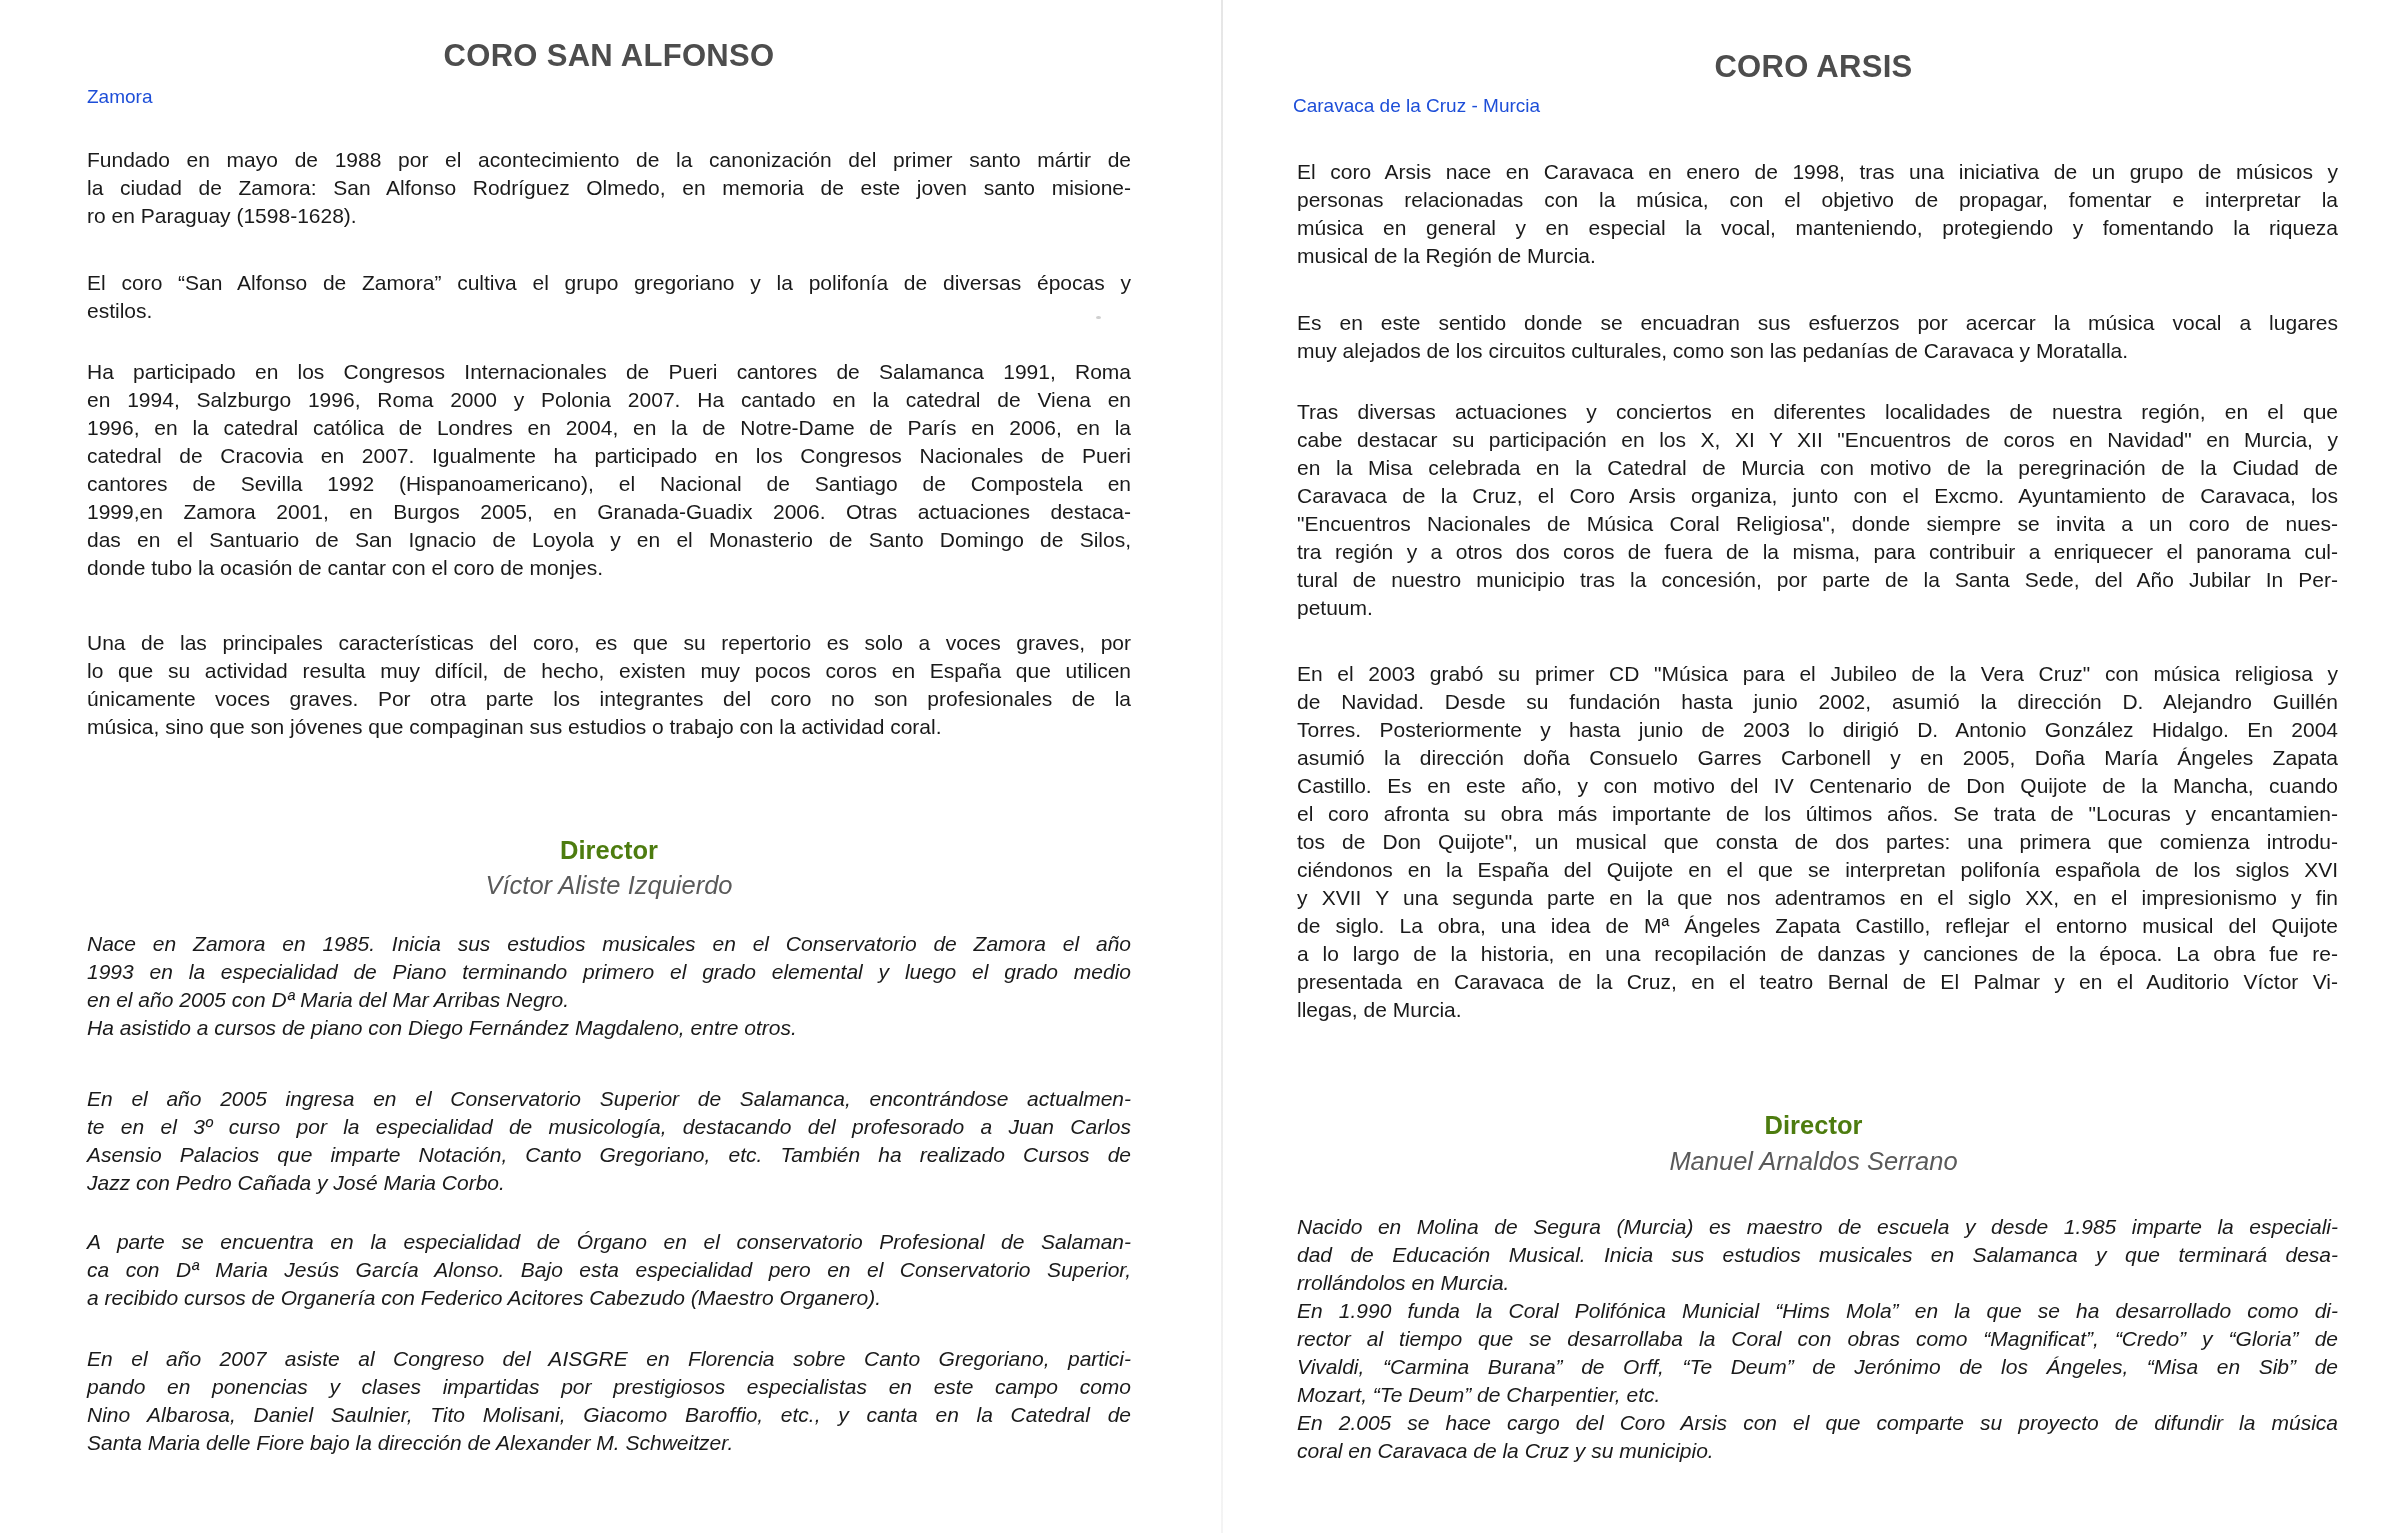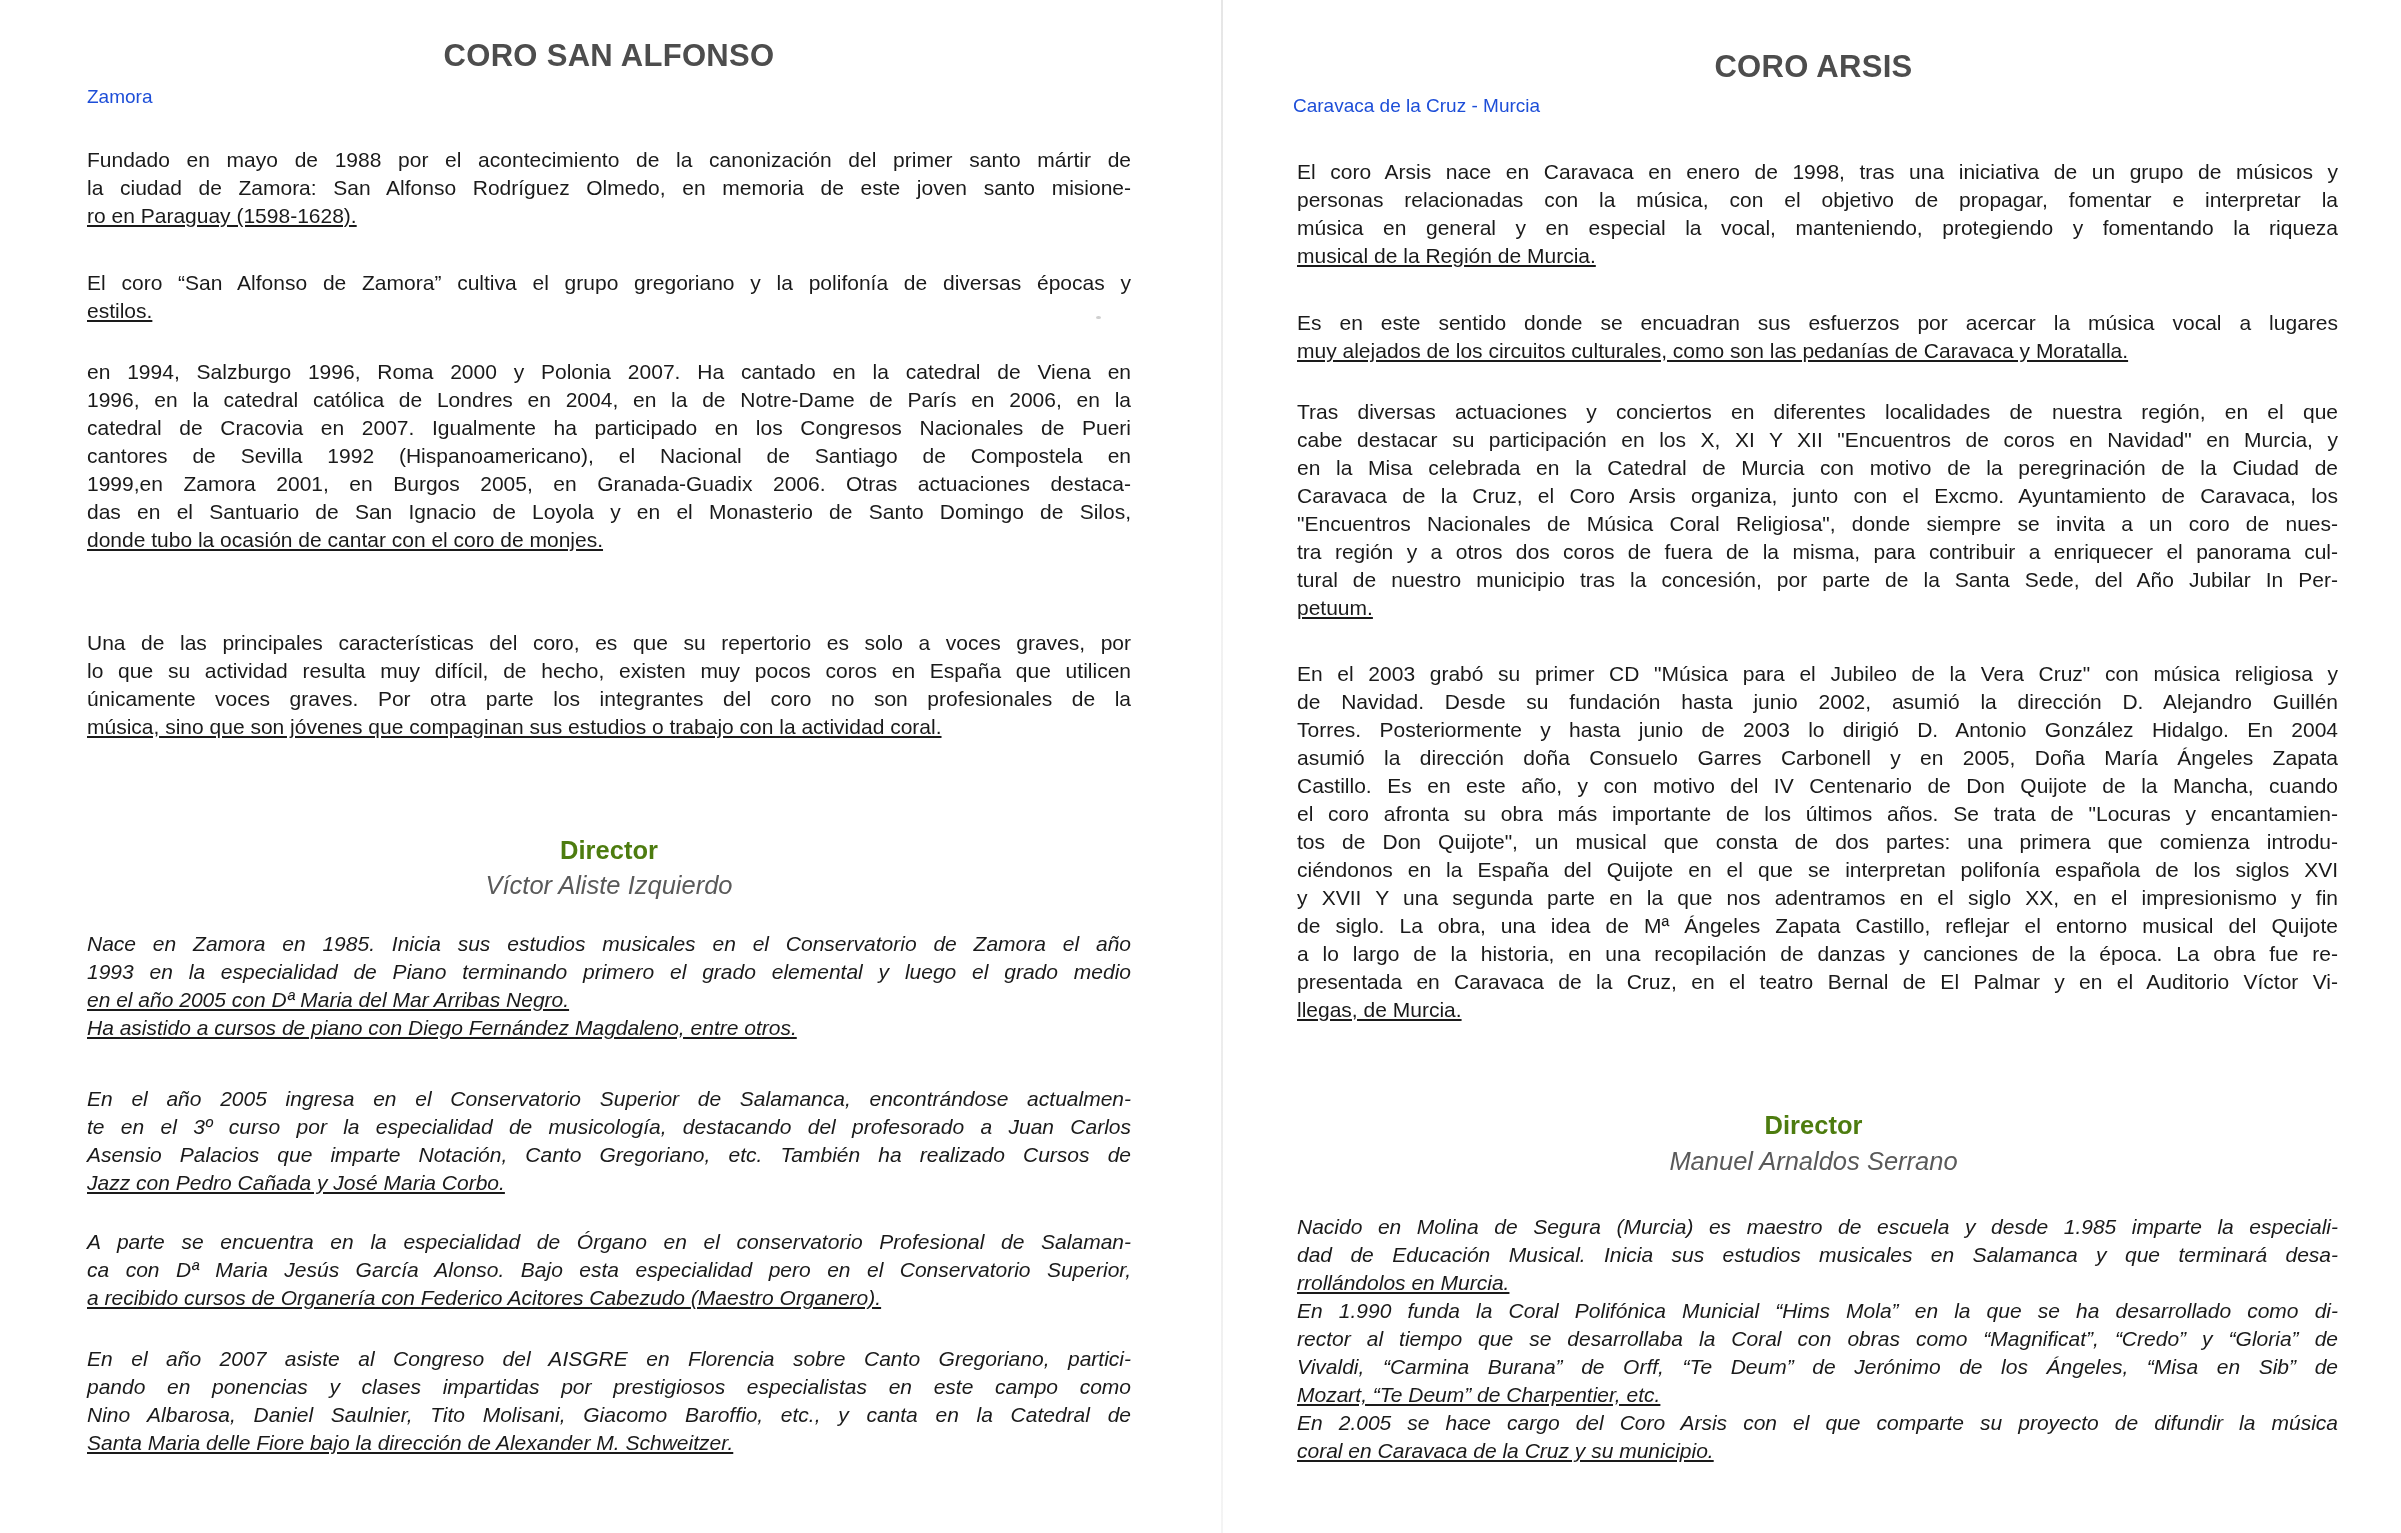--- a/index.html
+++ b/index.html
@@ -29,21 +29,21 @@
   }
   .dir-name {
     font-style: italic; font-size: 25.5px; color: #5a5a5a; text-align: center; line-height: 31px;
   }
   .para {
     font-size: 21px; line-height: 28px; text-align: justify; color: #1a1a1a;
     hyphens: manual;
   }
   .para.it { font-style: italic; }
   .para .ln { display: block; text-align: justify; text-align-last: justify; white-space: nowrap; }
-  .para .ln.last { text-align-last: left; text-decoration: underline; }
+  .para .ln.last { text-align-last: left; }
   .speck { position: absolute; background: #cfcfcf; border-radius: 50%; }
   
   .L { left: 87px; width: 1044px; }
   .R { left: 75px; width: 1041px; }
   .Lc { left: 87px; width: 1044px; }
   .Rc { left: 71px; width: 1041px; }
 </style>
 </head>
 <body>
 
@@ -54,20 +54,21 @@
   <div class="blk para L" style="top:146px">
       <span class="ln">Fundado en mayo de 1988 por el acontecimiento de la canonización del primer santo mártir de</span>
       <span class="ln">la ciudad de Zamora: San Alfonso Rodríguez Olmedo, en memoria de este joven santo misione-</span>
       <span class="ln last">ro en Paraguay (1598-1628).</span>
     </div>
   <div class="blk para L" style="top:269px">
       <span class="ln">El coro “San Alfonso de Zamora” cultiva el grupo gregoriano y la polifonía de diversas épocas y</span>
       <span class="ln last">estilos.</span>
     </div>
   <div class="blk para L" style="top:358px">
+      <span class="ln">Ha participado en los Congresos Internacionales de Pueri cantores  de Salamanca 1991, Roma</span>
       <span class="ln">en 1994, Salzburgo 1996, Roma 2000 y Polonia 2007. Ha cantado en la catedral de Viena en</span>
       <span class="ln">1996, en la catedral  católica de Londres en 2004, en la de Notre-Dame de París en 2006, en la</span>
       <span class="ln">catedral de Cracovia en 2007. Igualmente ha participado en los Congresos Nacionales de Pueri</span>
       <span class="ln">cantores de Sevilla 1992 (Hispanoamericano), el Nacional de Santiago de Compostela en</span>
       <span class="ln">1999,en Zamora 2001, en Burgos 2005, en Granada-Guadix 2006. Otras actuaciones destaca-</span>
       <span class="ln">das en el Santuario de San Ignacio de Loyola y en el Monasterio de Santo Domingo de Silos,</span>
       <span class="ln last">donde tubo la ocasión de cantar con el coro de monjes.</span>
     </div>
   <div class="blk para L" style="top:629px">
       <span class="ln">Una de las principales características del coro, es que su repertorio es solo a voces graves, por</span>

